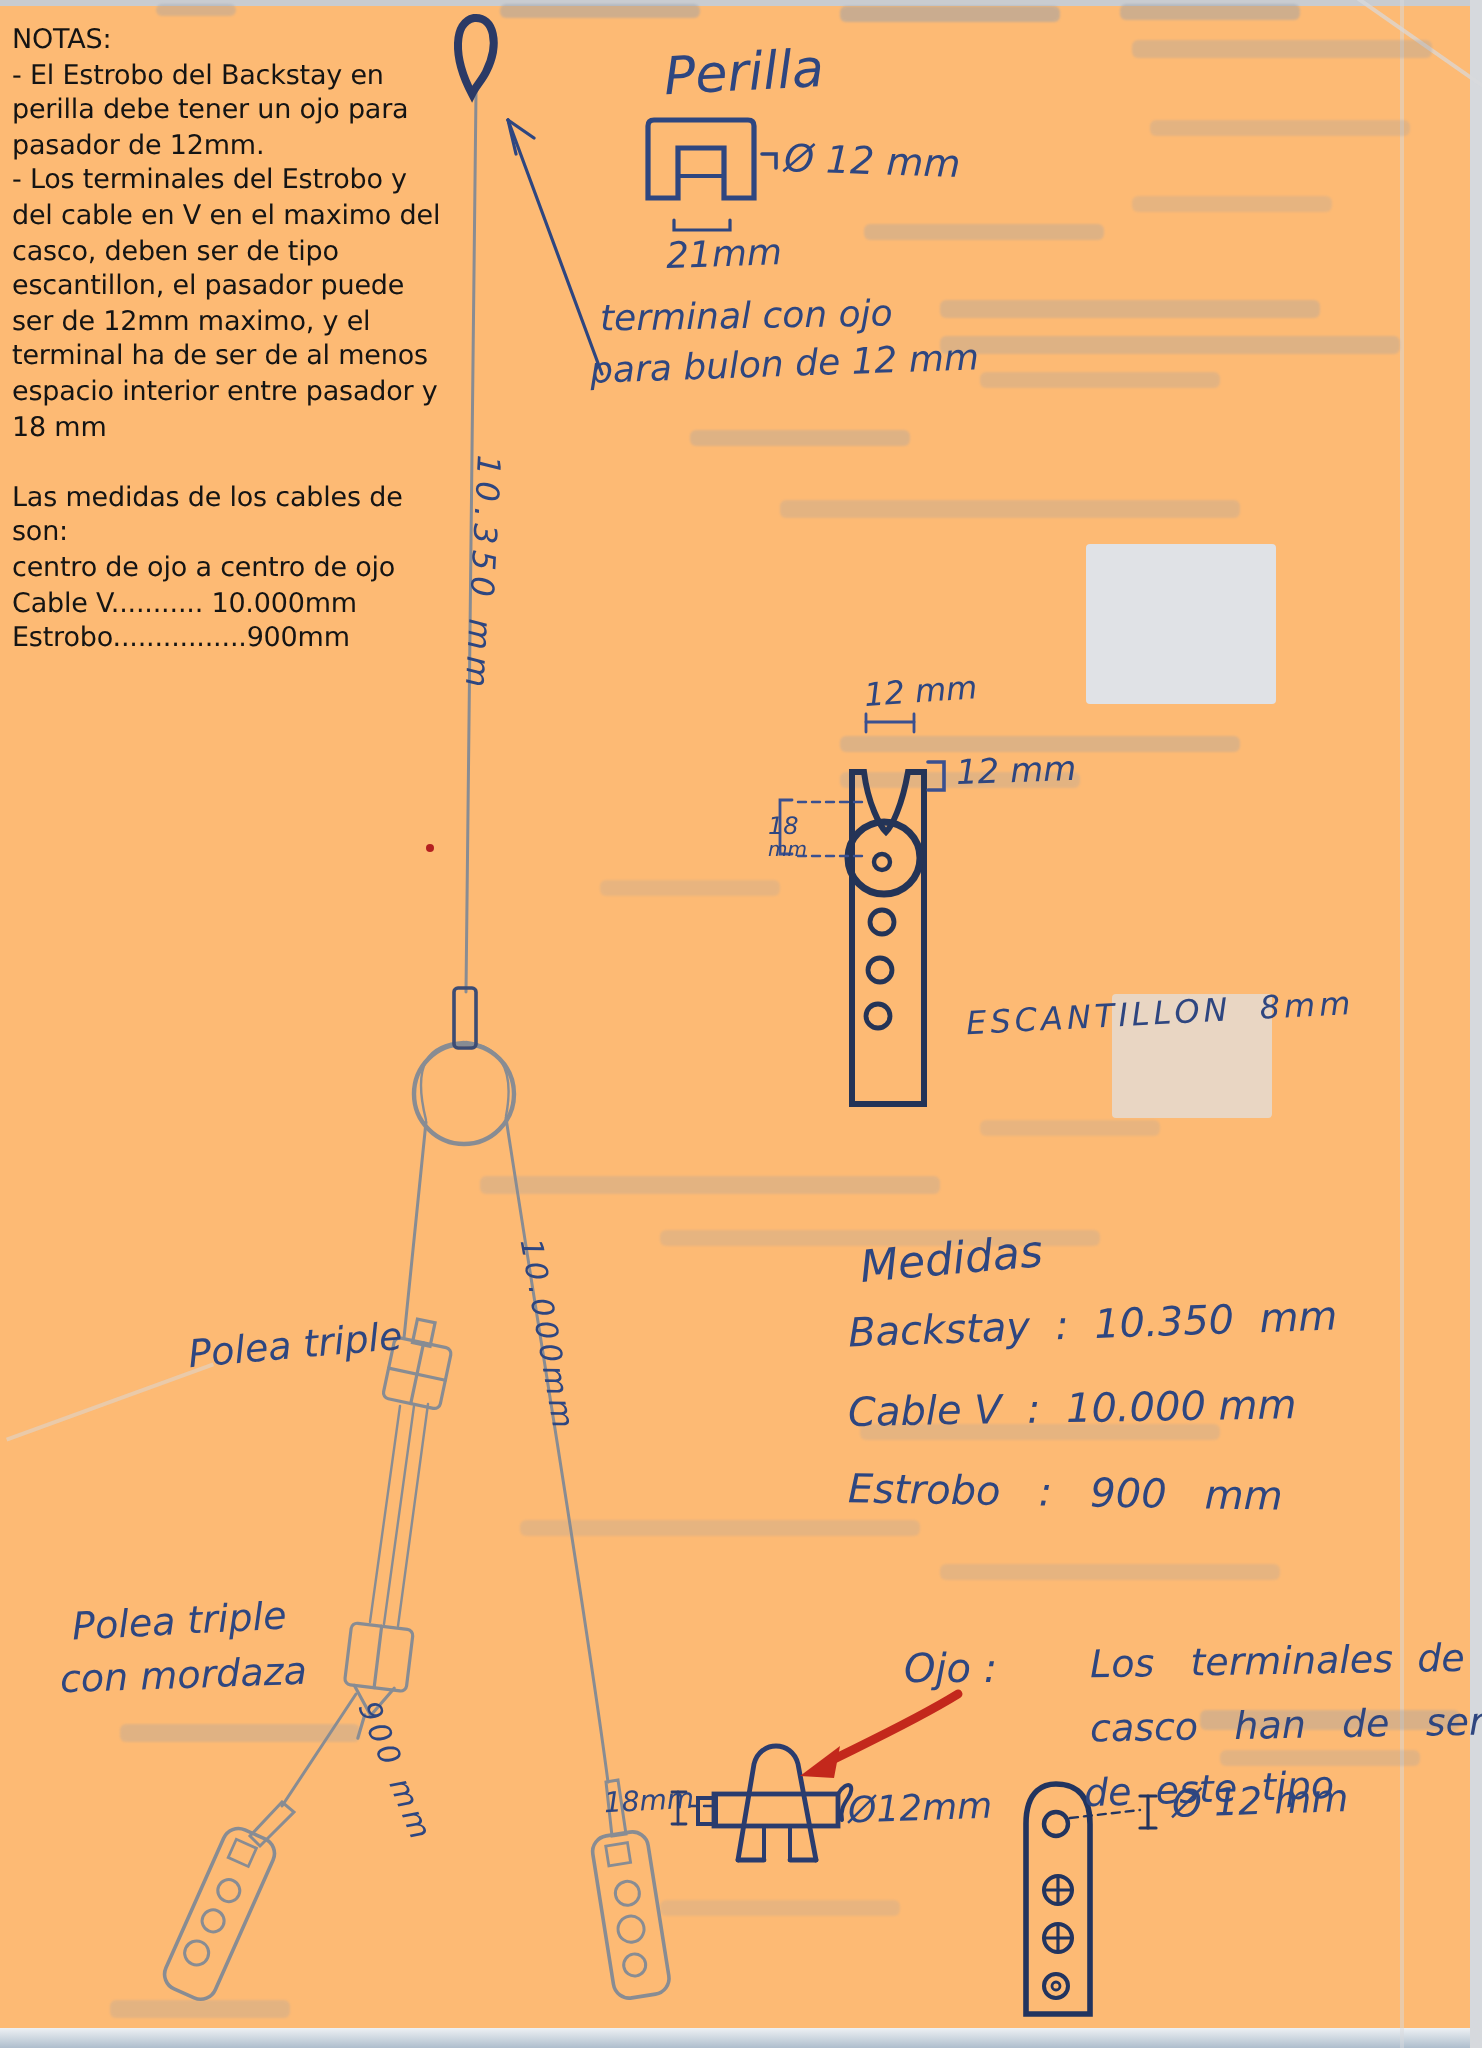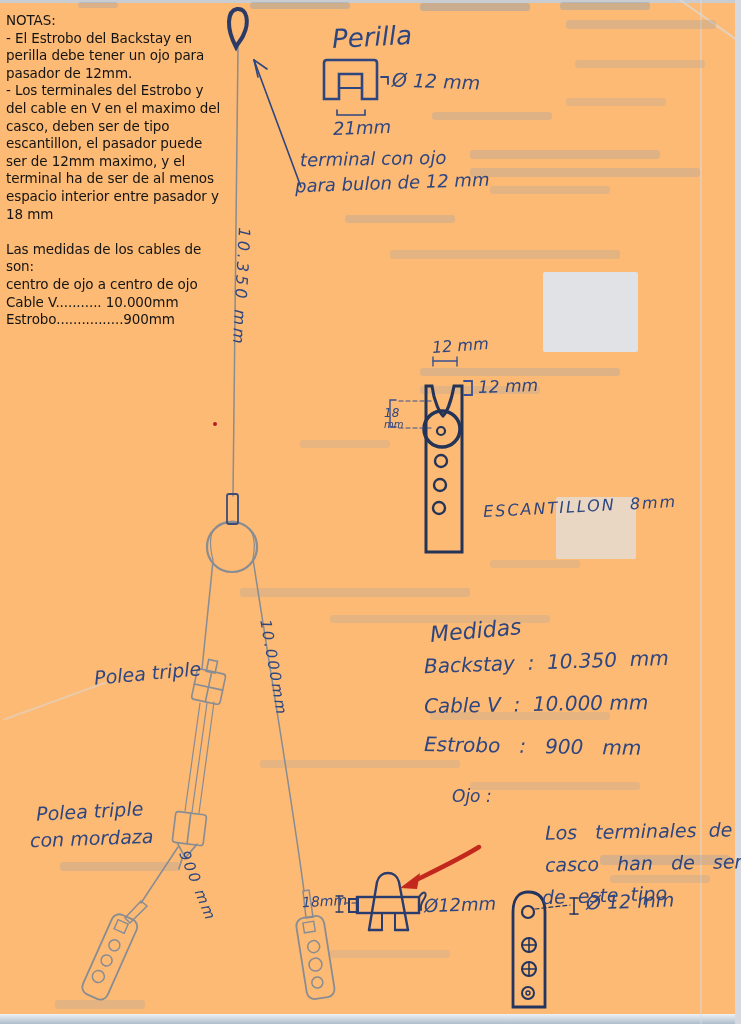--- a/index.html
+++ b/index.html
@@ -240,21 +240,21 @@
 
   <div class="hw" style="left:94px;top:662px;font-size:19px;transform:rotate(-5deg);">Polea triple</div>
   <div class="hw" style="left:36px;top:800px;font-size:19px;transform:rotate(-3deg);">Polea triple</div>
   <div class="hw" style="left:30px;top:827px;font-size:19px;transform:rotate(-2deg);">con mordaza</div>
 
   <div class="hw" style="left:430px;top:618px;font-size:22px;transform:rotate(-5deg);">Medidas</div>
   <div class="hw" style="left:424px;top:650px;font-size:20px;transform:rotate(-2deg);">Backstay  :  10.350  mm</div>
   <div class="hw" style="left:424px;top:692px;font-size:20px;transform:rotate(-1deg);">Cable V  :  10.000 mm</div>
   <div class="hw" style="left:424px;top:734px;font-size:20px;transform:rotate(1deg);">Estrobo   :   900   mm</div>
 
-  <div class="hw" style="left:452px;top:786px;font-size:17px;">Ojo :</div>
+  <div class="hw" style="left:452px;top:822px;font-size:20px;">Ojo :</div>
   <div class="hw" style="left:545px;top:820px;font-size:19px;transform:rotate(-1deg);">Los   terminales  de</div>
   <div class="hw" style="left:545px;top:852px;font-size:19px;transform:rotate(-1deg);">casco   han   de   ser</div>
   <div class="hw" style="left:542px;top:884px;font-size:19px;transform:rotate(-2deg);">de  este  tipo</div>
 
   <div class="hw" style="left:302px;top:893px;font-size:14px;transform:rotate(-3deg);">18mm</div>
   <div class="hw" style="left:424px;top:894px;font-size:18px;transform:rotate(-2deg);">Ø12mm</div>
   <div class="hw" style="left:586px;top:890px;font-size:19px;transform:rotate(-2deg);">Ø 12 mm</div>
 
 </div>
 

